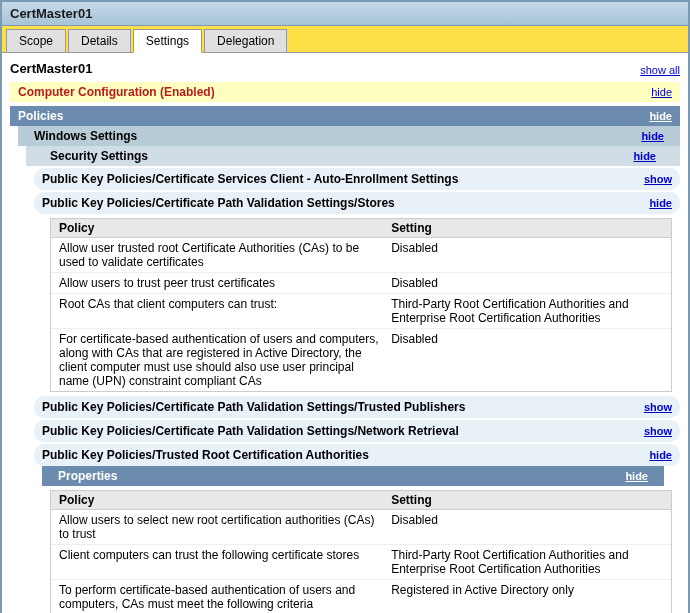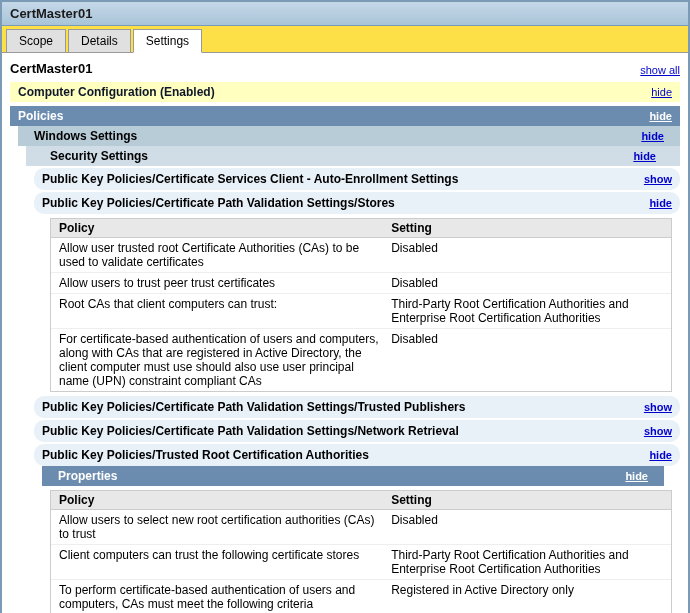--- a/index.html
+++ b/index.html
@@ -10,21 +10,21 @@
 
     .tabs { background: #fde047; border-bottom: 1px solid #999; padding: 3px 4px 0 4px; display: flex; gap: 2px; }
     .tab { padding: 4px 12px; border: 1px solid #999; border-bottom: none; background: #e0e0e0; cursor: pointer; font-size: 12px; }
     .tab.active { background: #fff; border-bottom: 1px solid #fff; margin-bottom: -1px; position: relative; z-index: 1; }
 
     .content { padding: 8px; background: #fff; }
 
     .cert-title { font-weight: bold; font-size: 13px; margin-bottom: 2px; }
     .data-collected { font-size: 11px; color: #555; margin-bottom: 2px; }
     .show-all-row { display: flex; justify-content: space-between; align-items: center; margin-bottom: 4px; }
-    .comp-config { color: #0f172a; font-weight: bold; font-size: 12px; }
+    .comp-config { color: #b91c1c; font-weight: bold; font-size: 12px; }
     .link { color: #0000cc; text-decoration: underline; cursor: pointer; font-size: 11px; }
 
     .section-header { background: #6b8cae; color: #fff; padding: 3px 8px; font-weight: bold; display: flex; justify-content: space-between; align-items: center; margin-bottom: 0; }
     .section-header .link { color: #fff; }
 
     .sub-header { background: #b8ccd8; padding: 3px 16px; font-weight: bold; display: flex; justify-content: space-between; align-items: center; }
     .sub-header .link { color: #0000cc; }
 
     .sub-sub-header { background: #d0dce6; padding: 3px 24px; font-weight: bold; display: flex; justify-content: space-between; align-items: center; }
     .sub-sub-header .link { color: #0000cc; }
@@ -56,20 +56,21 @@
 
 <div class="window">
   <div class="title-bar">
     <span>CertMaster01</span>
   </div>
 
   <div class="tabs">
     <div class="tab"><span>Scope</span></div>
     <div class="tab"><span>Details</span></div>
     <div class="tab active"><span>Settings</span></div>
+    <div class="tab"><span>Delegation</span></div>
   </div>
 
   <div class="content">
     <div class="show-all-row">
       <div class="cert-title">CertMaster01</div>
       <div class="link">show all</div>
     </div>
     <div class="yellow-section show-all-row">
       <span class="comp-config">Computer Configuration (Enabled)</span>
       <span class="link">hide</span>

